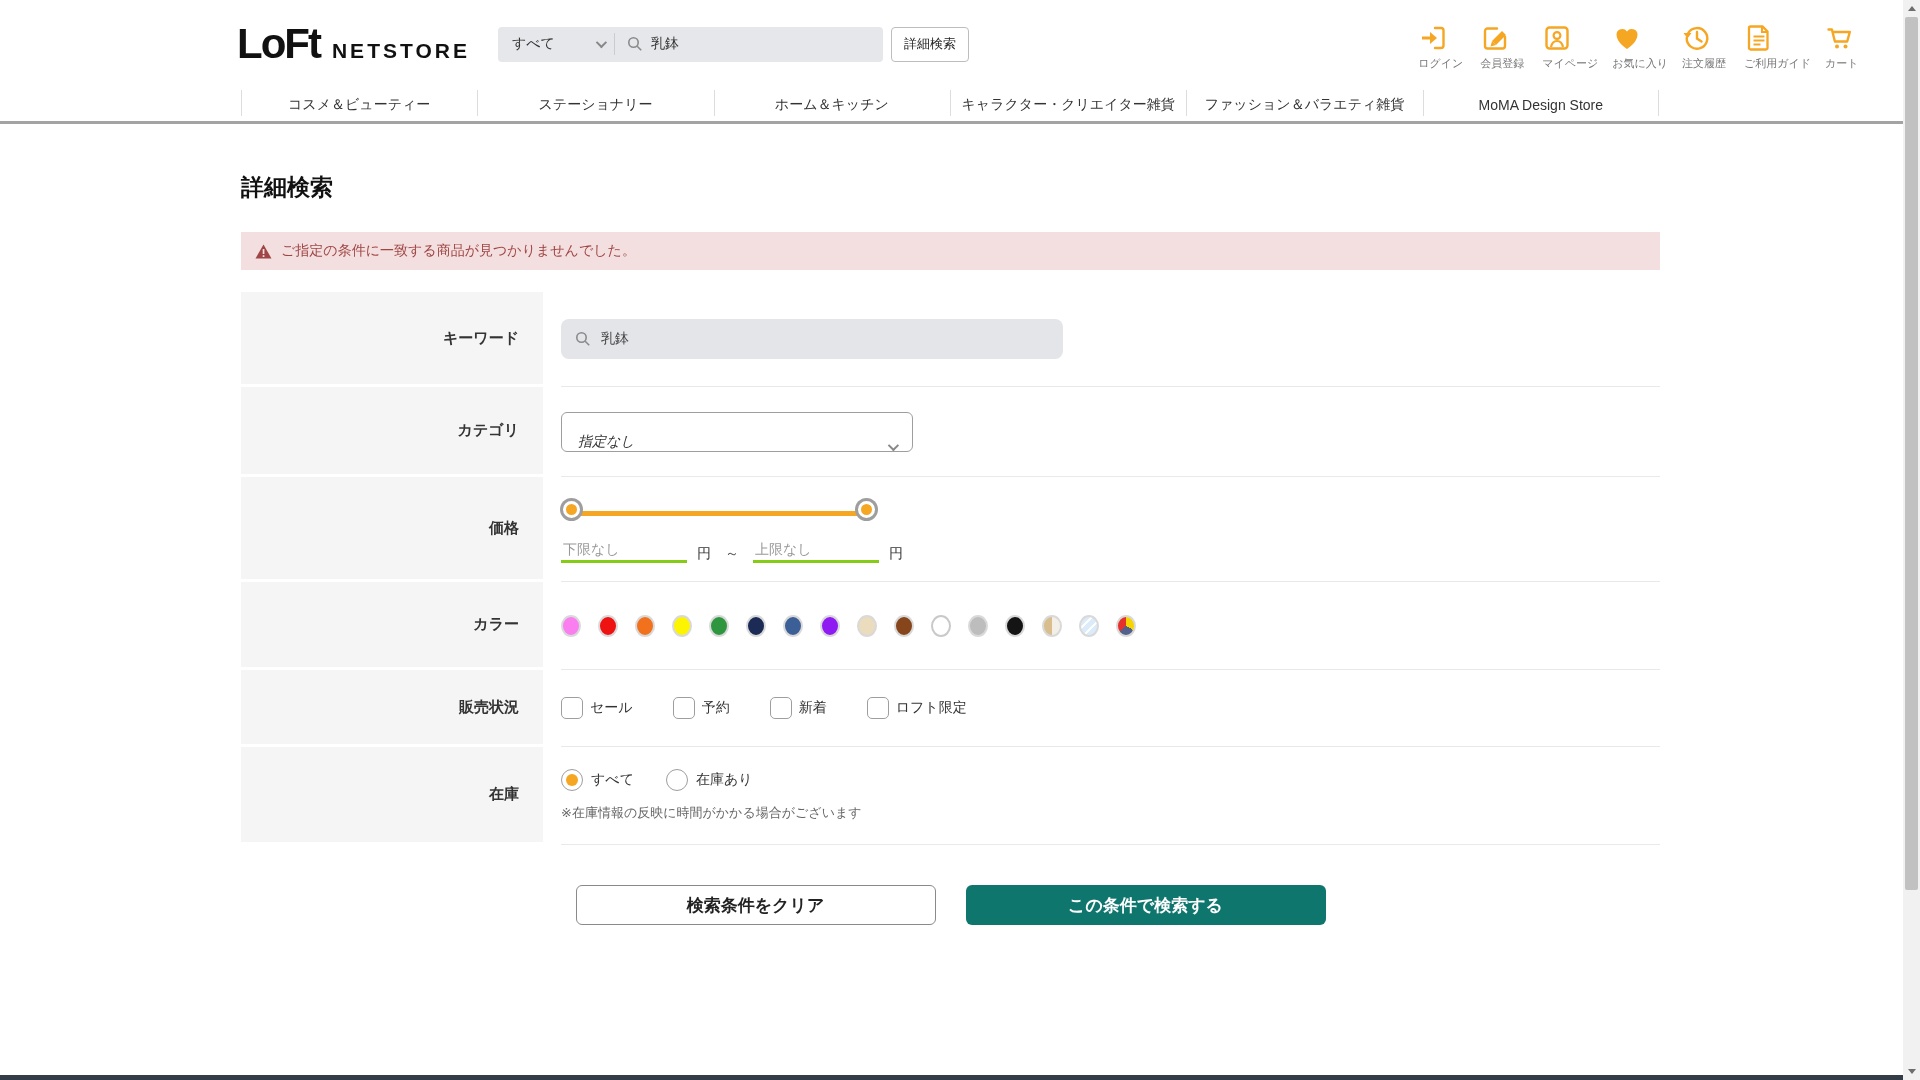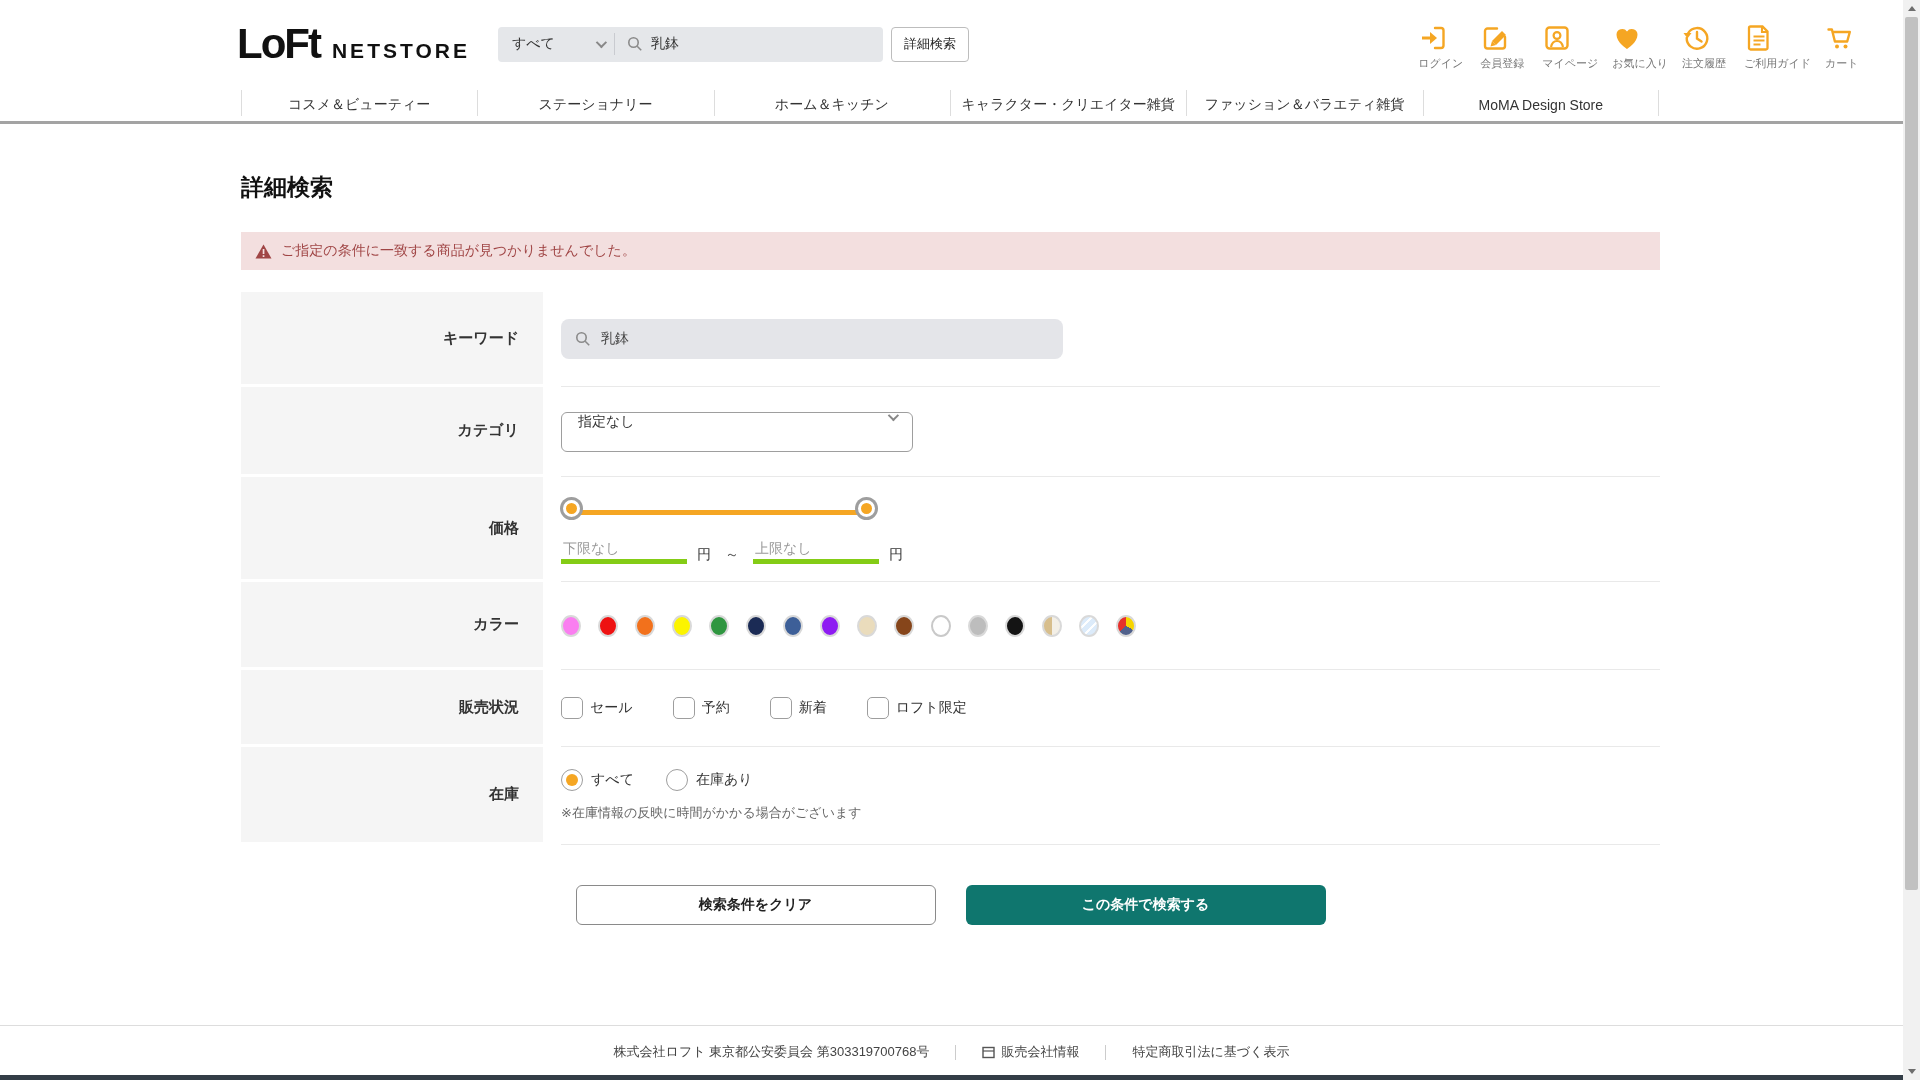--- a/index.html
+++ b/index.html
@@ -69,34 +69,34 @@
   .row-price { height: 105px; } .row-color { height: 88px; }
   .row-sales { height: 77px; } .row-stock { height: 98px; }
 
   .kw-input {
     width: 502px; height: 40px; background: #E4E5E9; border-radius: 8px;
     display: flex; align-items: center; gap: 10px; padding-left: 14px; font-size: 14px; color: #444;
     cursor: text;
   }
   .select-box {
     width: 352px; height: 40px; background: #fff; border: 1px solid #9E9E9E; border-radius: 6px;
-    display: flex; align-items: flex-start; justify-content: space-between;
-    padding: 0 16px; font-size: 14px; color: #333; cursor: pointer;
+    display: flex; align-items: flex-end; justify-content: space-between;
+    padding: 0 16px; font-size: 14px; color: #333; cursor: pointer; font-style: italic;
   }
 
   .slider { position: relative; width: 312px; height: 30px; margin: 2px 0 10px 2px; }
   .slider-track { position: absolute; left: 10px; right: 10px; top: 13px; height: 5px; background: #F5A623; border-radius: 3px; }
   .slider-handle {
     position: absolute; top: 3px; width: 17px; height: 17px; border-radius: 50%;
     background: #F5A623; border: 3px solid #fff; box-shadow: 0 0 0 3px #9E9E9E; cursor: grab;
   }
   .slider-handle.min { left: 0; } .slider-handle.max { right: 0; }
   .price-inputs { display: flex; align-items: flex-end; gap: 10px; font-size: 14px; color: #333; }
   .price-input {
-    width: 126px; border: none; border-bottom: 5px solid #84cc16; background: transparent;
+    width: 126px; border: none; border-bottom: 3px solid #84cc16; background: transparent;
     font-size: 14px; padding: 3px 2px; color: #15803d; font-family: inherit; outline: none;
   }
   .price-input::placeholder { color: #999; }
   .tilde { margin: 0 4px; color: #555; }
 
   .swatches { display: flex; align-items: center; gap: 17px; }
   .swatch { width: 20px; height: 22px; border-radius: 50%; border: 2px solid #D9D9D9; cursor: pointer; }
   .swatch.white { border-color: #C9C9C9; }
   .swatch.gold { background: linear-gradient(90deg, #D7BE8C 0 50%, #F3EFE6 50%); }
   .swatch.clear { background: #DCEBFA repeating-linear-gradient(135deg, rgba(255,255,255,.95) 0 2px, rgba(220,235,250,0) 2px 7px); }
@@ -107,21 +107,21 @@
   .checkbox { width: 22px; height: 22px; border: 1px solid #9E9E9E; border-radius: 5px; background: #fff; }
 
   .radio-group { display: flex; align-items: center; gap: 32px; font-size: 14px; }
   .radio-item { display: flex; align-items: center; gap: 8px; cursor: pointer; }
   .radio { width: 22px; height: 22px; border: 1px solid #9E9E9E; border-radius: 50%; background: #fff;
            display: flex; align-items: center; justify-content: center; }
   .radio.on::after { content: ""; width: 12px; height: 12px; border-radius: 50%; background: #F5A623; }
   .stock-note { margin-top: 13px; font-size: 13px; color: #666; }
 
   .actions { margin-top: 40px; display: flex; justify-content: center; gap: 30px; }
-  .btn { width: 360px; height: 40px; border-radius: 6px; font-size: 14px; font-weight: bold; font-family: Liberation Serif, serif; cursor: pointer; }
+  .btn { width: 360px; height: 40px; border-radius: 6px; font-size: 17px; font-weight: bold; font-family: Liberation Serif, serif; cursor: pointer; }
   .btn-clear { background: #fff; border: 1px solid #8A8A8A; color: #222; }
   .btn-search { background: #0f766e; border: none; color: #fff; }
 
   
   .footer {
     position: absolute; left: 0; bottom: 5px; width: 1903px; border-top: 1px solid #DDD;
     padding: 17px 0 14px; display: flex; align-items: center; justify-content: center;
     font-size: 13px; color: #444;
   }
   .foot-sep { width: 1px; height: 15px; background: #CCC; margin: 0 26px; }
@@ -355,35 +355,20 @@
       </div>
 
     </div>
 
     <div class="actions">
       <button class="btn btn-clear">検索条件をクリア</button>
       <button class="btn btn-search">この条件で検索する</button>
     </div>
   </div>
 
-  <div class="footer">
-    <span>株式会社ロフト 東京都公安委員会 第303319700768号</span>
-    <span class="foot-sep"></span>
-    <span class="foot-link">
-      <svg width="13" height="13" viewBox="0 0 13 13">
-        <rect x="1" y="1.5" width="11" height="10" fill="none" stroke="#555" stroke-width="1.4"></rect>
-        <line x1="1" y1="5" x2="12" y2="5" stroke="#555" stroke-width="1.2"></line>
-      </svg>
-      <span>販売会社情報</span>
-    </span>
-    <span class="foot-sep"></span>
-    <span class="foot-link">
-      <span>特定商取引法に基づく表示</span>
-    </span>
-  </div>
 
   <div class="bottom-bar"></div>
 </div>
 
 <div class="scrollbar">
   <div class="sb-btn sb-up">
       <span class="tri-up"></span>
     </div>
   <div class="sb-thumb"></div>
   <div class="sb-btn sb-down">

